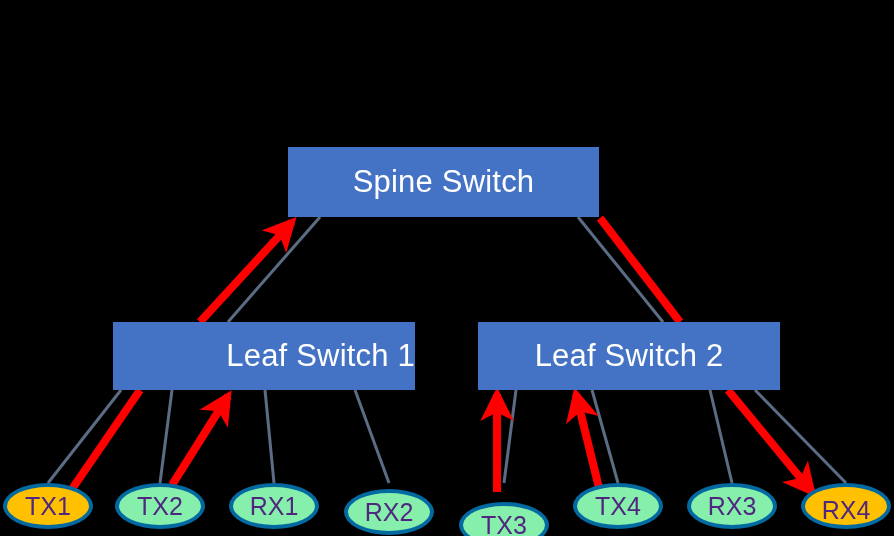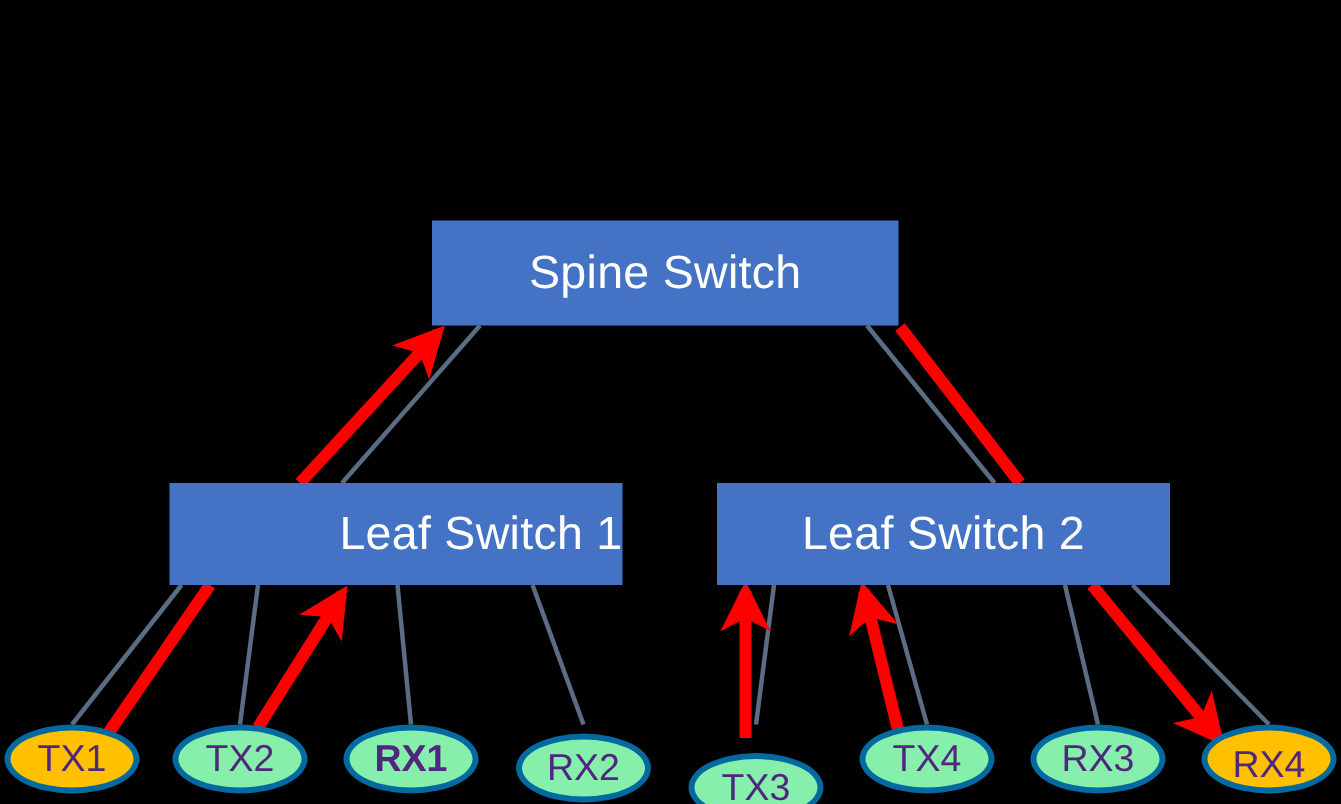--- a/index.html
+++ b/index.html
@@ -96,21 +96,21 @@
         <span>Leaf Switch 2</span>
       </div>
     </div>
   <div id="node-layer">
       <div class="node-ellipse node-fill-orange" style="left: 3px; top: 483px; width: 90px; height: 46px;">
         <span>TX1</span>
       </div>
       <div class="node-ellipse node-fill-white" style="left: 115px; top: 483px; width: 90px; height: 46px;">
         <span>TX2</span>
       </div>
-      <div class="node-ellipse node-fill-white" style="left: 229px; top: 483px; width: 90px; height: 46px; font-weight: bold;">
+      <div class="node-ellipse node-fill-white" style="left: 229px; top: 483px; width: 90px; height: 46px;">
         <span>RX1</span>
       </div>
       <div class="node-ellipse node-fill-white" style="left: 344px; top: 489px; width: 90px; height: 46px;">
         <span>RX2</span>
       </div>
       <div class="node-ellipse node-fill-white" style="left: 459px; top: 502px; width: 90px; height: 46px;">
         <span>TX3</span>
       </div>
       <div class="node-ellipse node-fill-white" style="left: 573px; top: 483px; width: 90px; height: 46px;">
         <span>TX4</span>

